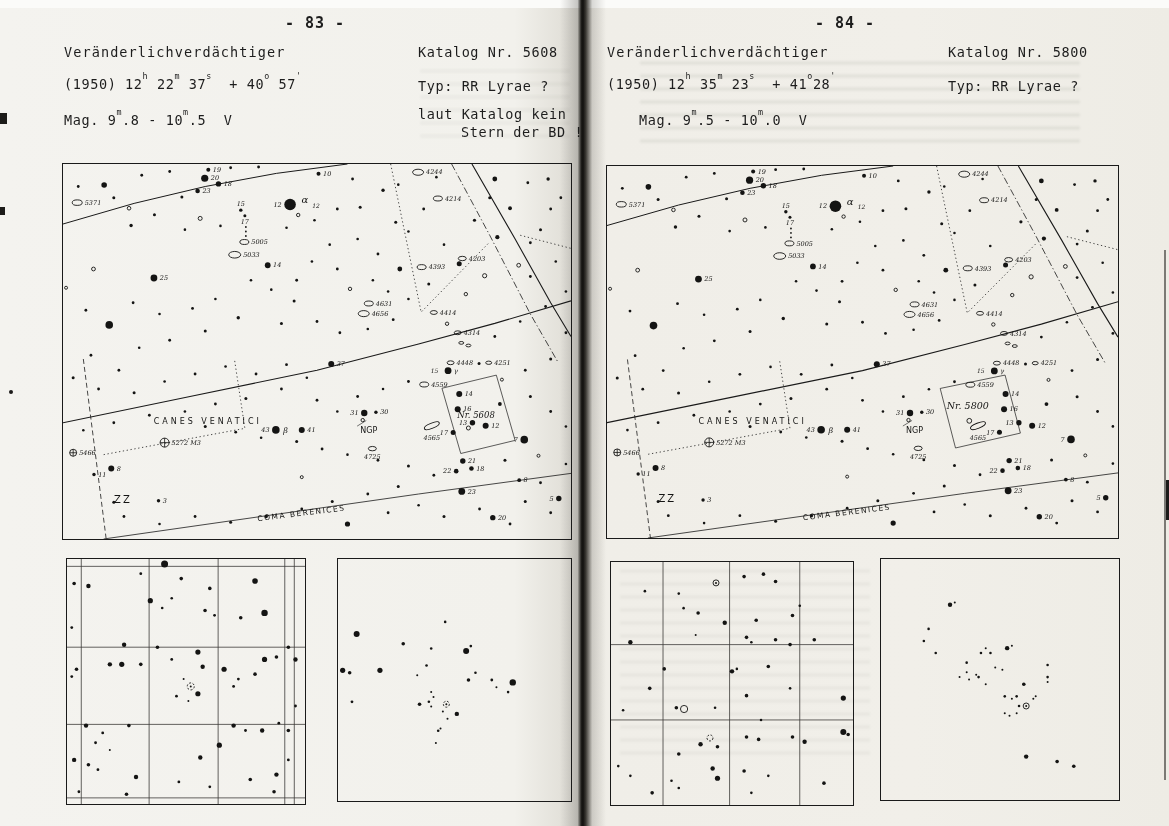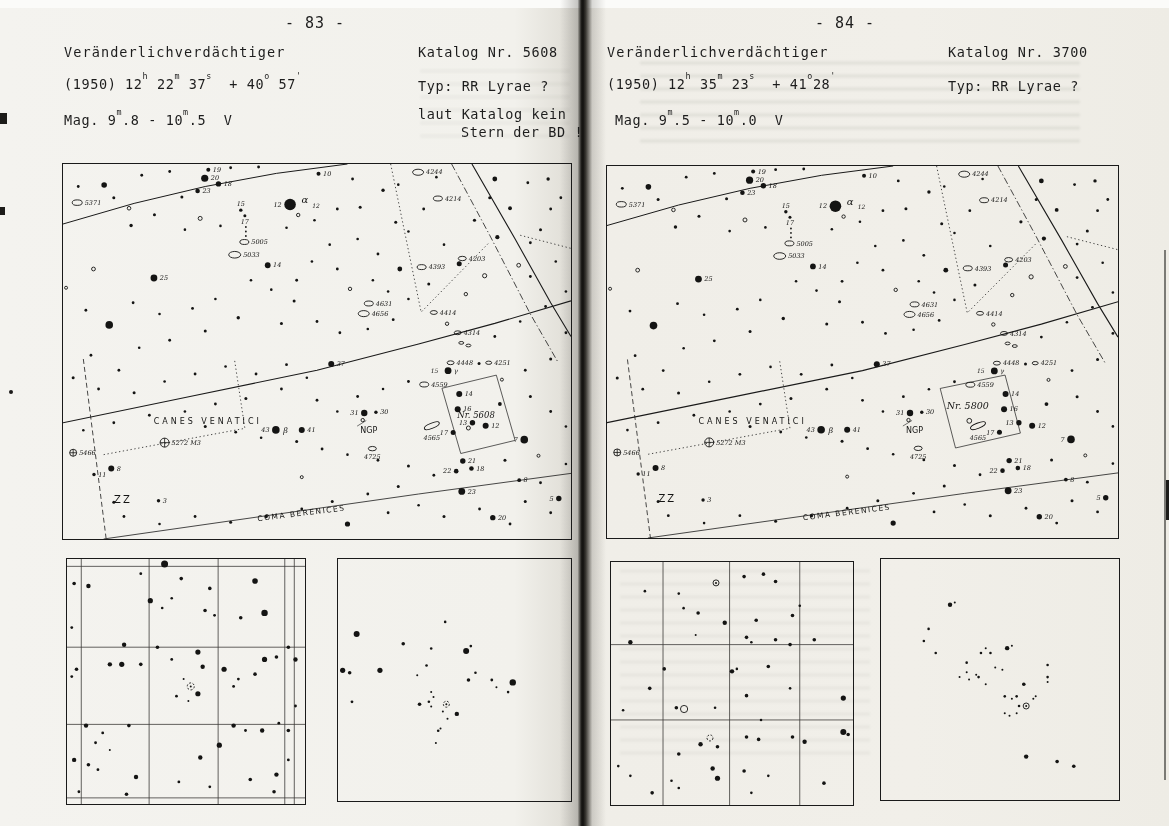--- a/index.html
+++ b/index.html
@@ -2,21 +2,21 @@
 <html><head>
 <meta charset="utf-8">
 <style>
   html,body{margin:0;padding:0;background:#888;}
   .spread{position:relative;width:1169px;height:826px;overflow:hidden;
     background:linear-gradient(90deg,#f4f3ef 0%,#f2f1ec 44%,#e3e1da 48%,#f0eee8 52%,#f1efe9 78%,#eeece5 100%);
     font-family:"DejaVu Sans Mono",monospace;color:#1d1d1d;}
   .spread:before{content:"";position:absolute;left:0;top:0;right:0;height:8px;background:#fbfbf9;}
   .spine{position:absolute;top:0;bottom:0;left:560px;width:46px;
     background:linear-gradient(90deg,rgba(0,0,0,0) 0%,rgba(40,38,34,.25) 38%,#201f1c 46%,#11100e 50%,#3a3833 56%,rgba(60,58,52,.18) 70%,rgba(0,0,0,0) 100%);}
-  .pagenum{position:absolute;width:120px;text-align:center;font-size:15px;font-weight:400;letter-spacing:1px;}
+  .pagenum{position:absolute;width:120px;text-align:center;font-size:15px;font-weight:700;letter-spacing:1px;}
   .hline{position:absolute;font-size:13.5px;font-weight:400;letter-spacing:.6px;white-space:pre;}
   .hline sup{font-size:62%;line-height:0;position:relative;top:-.5em;}
   .title{letter-spacing:1.1px;}
   .chartbox{position:absolute;border:1.6px solid #1a1a1a;background:transparent;}
   .chartbox svg{display:block;width:100%;height:100%;}
   .ghost{position:absolute;filter:blur(1.3px);opacity:.55;pointer-events:none;
     background:repeating-linear-gradient(180deg,rgba(0,0,0,0) 0 9px,rgba(104,108,96,.16) 9px 13px);}
   .artifact{position:absolute;background:#1c1b19;}
   .edgeline{position:absolute;background:rgba(30,29,26,.55);}
 </style>
@@ -434,24 +434,24 @@
         <circle cx="97.86" cy="183.92" r="1" fill="#141413"></circle>
         <circle cx="79.22" cy="116.16" r="1" fill="#141413"></circle>
         <circle cx="137.47" cy="113.74" r="1.3" fill="#141413"></circle>
         <circle cx="108.345" cy="145.2" r="3" fill="none" stroke="#141413" stroke-width="0.9" stroke-dasharray="2,1.6"></circle>
         <circle cx="108.345" cy="145.2" r="1" fill="#141413"></circle>
       </svg>
     </div>
 
   <div class="pagenum" style="left:785px;top:14px;">- 84 -</div>
   <div class="hline title" style="left:607px;top:44px;">Veränderlichverdächtiger</div>
-  <div class="hline" style="left:948px;top:44px;">Katalog Nr. 3700</div>
+  <div class="hline" style="left:948px;top:44px;">Katalog Nr. 5800</div>
   <div class="hline" style="left:607px;top:76px;"><span>(1950) 12</span><sup>h</sup><span> 35</span><sup>m</sup><span> 23</span><sup>s</sup><span>  + 41</span><sup>o</sup><span>28</span><sup>'</sup></div>
   <div class="hline" style="left:948px;top:78px;">Typ: RR Lyrae ?</div>
-  <div class="hline" style="left:615px;top:112px;"><span>Mag. 9</span><sup>m</sup><span>.5 - 10</span><sup>m</sup><span>.0  V</span></div>
+  <div class="hline" style="left:639px;top:112px;"><span>Mag. 9</span><sup>m</sup><span>.5 - 10</span><sup>m</sup><span>.0  V</span></div>
 
   <div id="chart-84" class="chartbox" style="left:606px;top:165px;width:511px;height:372px;">
       <svg viewBox="0 0 511 372">
         <polyline points="0,59.52 71.54,39.06 143.08,22.32 214.62,9.3 286.16,0" fill="none" stroke="#1a1a1a" stroke-width="1"></polyline>
         <polyline points="0,256.68 127.75,230.64 255.5,204.6 357.7,178.56 434.35,158.1 511,135.78" fill="none" stroke="#1a1a1a" stroke-width="1.1"></polyline>
         <polyline points="411.355,0 454.79,74.4 490.56,137.64 511,171.12" fill="none" stroke="#1a1a1a" stroke-width="1.1"></polyline>
         <polyline points="390.915,0 429.24,70.68 470.12,148.8 498.225,197.16" fill="none" stroke="#1a1a1a" stroke-width="0.8" stroke-dasharray="7,2.5,1.3,2.5"></polyline>
         <polyline points="329.595,0 360.255,146.94 429.24,77.376" fill="none" stroke="#1a1a1a" stroke-width="0.8" stroke-dasharray="1.3,2.6"></polyline>
         <polyline points="459.9,70.68 511,83.7" fill="none" stroke="#1a1a1a" stroke-width="0.8" stroke-dasharray="1.3,2.6"></polyline>
         <polyline points="172.718,195.3 182.938,262.26 40.88,288.3" fill="none" stroke="#1a1a1a" stroke-width="0.8" stroke-dasharray="1.3,2.6"></polyline>

